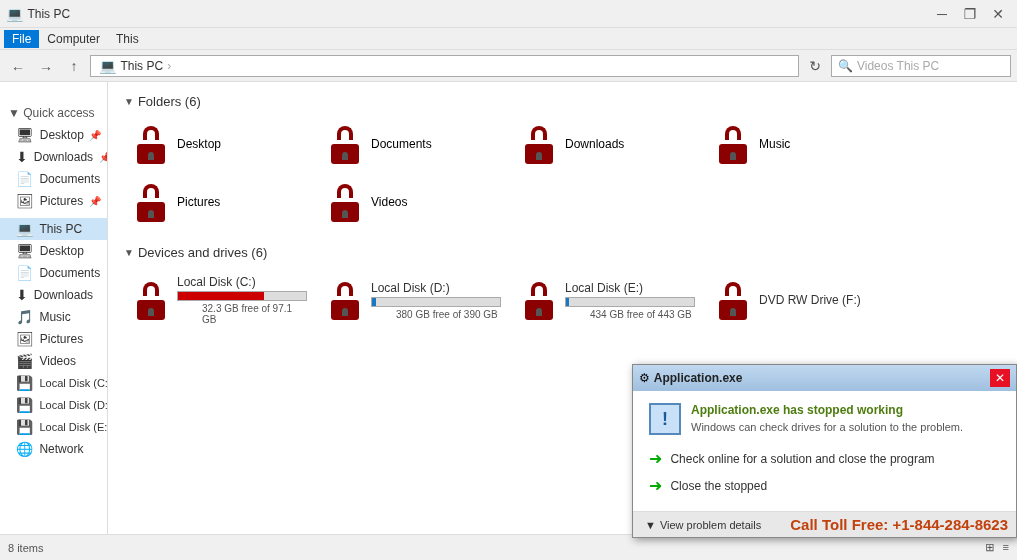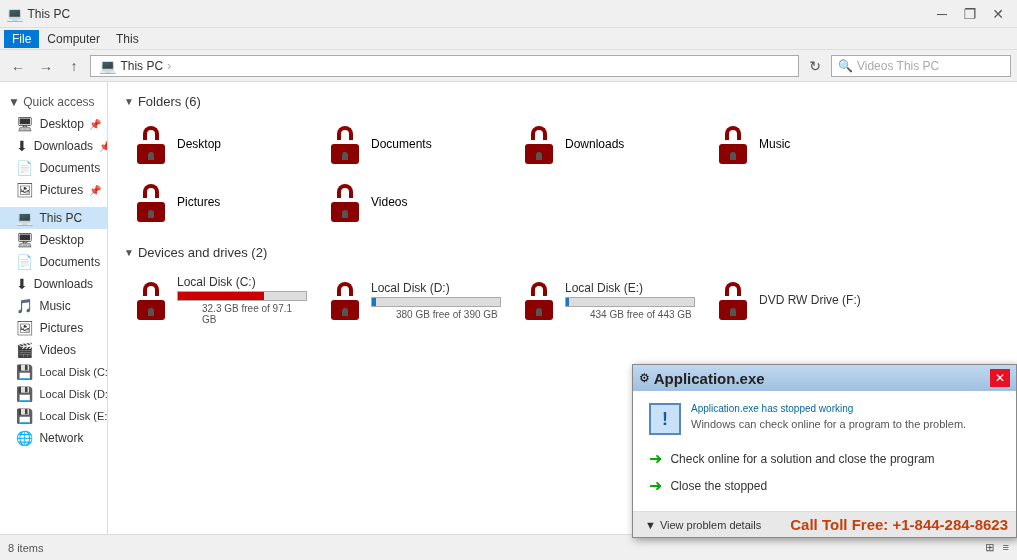--- a/index.html
+++ b/index.html
@@ -113,21 +113,21 @@
       display: flex;
       height: calc(560px - 82px);
     }
 
     
     .sidebar {
       width: 108px;
       background: white;
       border-right: 1px solid #ddd;
       overflow-y: auto;
-      padding: 9px 0;
+      padding: 20px 0;
     }
     .sidebar-section-header {
       padding: 4px 8px;
       font-size: 12px;
       color: #555;
       cursor: pointer;
     }
     .sidebar-item {
       display: flex;
       align-items: center;
@@ -281,21 +281,21 @@
       display: flex;
       align-items: center;
       padding: 0 6px;
       gap: 4px;
     }
     .dialog-title-icon {
       font-size: 12px;
     }
     .dialog-title-text {
       flex: 1;
-      font-size: 15px;
+      font-size: 12px;
       color: #222;
       font-weight: 600;
     }
     .dialog-close-btn {
       width: 20px;
       height: 18px;
       background: #e81123;
       color: white;
       border: none;
       cursor: pointer;
@@ -321,23 +321,23 @@
       border: 2px solid #5588bb;
       display: flex;
       align-items: center;
       justify-content: center;
       font-size: 18px;
       color: #1a5c99;
       flex-shrink: 0;
       font-weight: bold;
     }
     .dialog-main-text {
-      font-size: 10px;
-      color: #0369a1;
-      font-weight: 400;
+      font-size: 12px;
+      color: #4d7c0f;
+      font-weight: 700;
       margin-bottom: 4px;
     }
     .dialog-sub-text {
       font-size: 11px;
       color: #555;
     }
     .dialog-option {
       display: flex;
       align-items: center;
       gap: 8px;
@@ -554,21 +554,21 @@
           <div class="lock-body">
             <div class="lock-keyhole"></div>
           </div>
         </div>
         <span>Videos</span>
       </div>
     </div>
 
     <div class="section-header">
       <span class="section-chevron">▼</span>
-      <span>Devices and drives (2)</span>
+      <span>Devices and drives (6)</span>
     </div>
 
     <div class="items-grid">
 
       <div class="grid-item">
         <div class="lock-icon">
           <div class="lock-shackle"></div>
           <div class="lock-body">
             <div class="lock-keyhole"></div>
           </div>
@@ -642,21 +642,21 @@
   <div class="dialog-title-bar">
     <span class="dialog-title-icon">⚙</span>
     <span class="dialog-title-text">Application.exe</span>
     <button class="dialog-close-btn">✕</button>
   </div>
   <div class="dialog-body">
     <div class="dialog-header-row">
       <div class="dialog-error-icon">!</div>
       <div>
         <div class="dialog-main-text">Application.exe has stopped working</div>
-        <div class="dialog-sub-text">Windows can check online for a program to the problem.</div>
+        <div class="dialog-sub-text">Windows can check drives for a solution to the problem.</div>
       </div>
     </div>
     <div class="dialog-option">
       <span class="dialog-arrow">➜</span>
       <span>Check online for a solution and close the program</span>
     </div>
     <div class="dialog-option">
       <span class="dialog-arrow">➜</span>
       <span>Close the stopped</span>
     </div>

